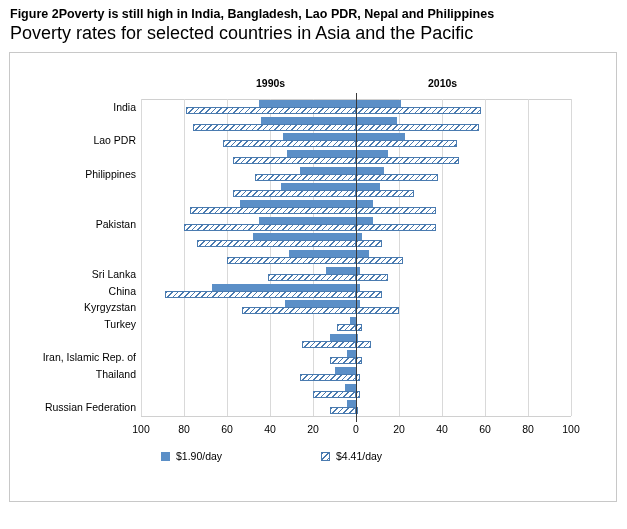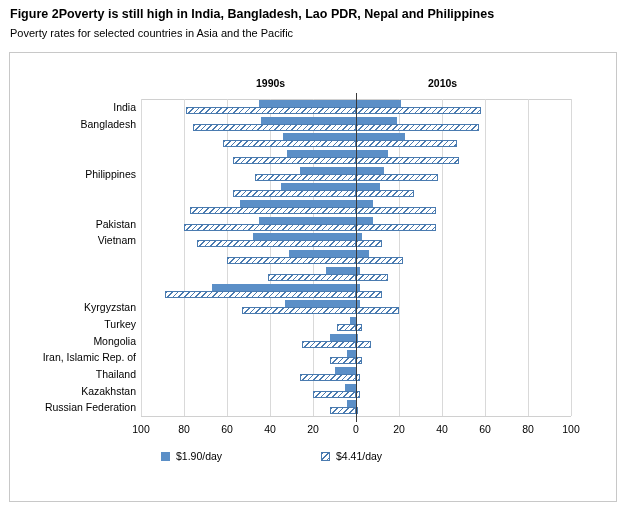--- a/index.html
+++ b/index.html
@@ -25,21 +25,21 @@
     top: 6px;
     width: 610px;
   }
   .fig-title {
     font-size: 12.5px;
     font-weight: bold;
     line-height: 16px;
     white-space: nowrap;
   }
   .fig-subtitle {
-    font-size: 11px;
+    font-size: 18px;
     font-weight: normal;
     line-height: 16px;
     margin-top: 3px;
   }
   .chart-frame {
     position: absolute;
     left: 9px;
     top: 52px;
     width: 608px;
     height: 450px;
@@ -184,30 +184,29 @@
     <div class="fig-subtitle">Poverty rates for selected countries in Asia and the Pacific</div>
   </div>
 
   <div class="chart-frame">
 
     <div class="period-label" id="label-left" style="left: 246px;">1990s</div>
     <div class="period-label" id="label-right" style="left: 418px; text-align: center;">2010s</div>
 
     <div class="cat-labels" id="cat-labels">
         <div class="cat-label" style="top: 0px;">India</div>
-        <div class="cat-label" style="top: 16.6842px;">Bangladesh</div>
+        <div class="cat-label" style="top: 33.3684px;">Lao PDR</div>
         <div class="cat-label" style="top: 66.7368px;">Philippines</div>
         <div class="cat-label" style="top: 116.789px;">Pakistan</div>
-        <div class="cat-label" style="top: 133.474px;">Vietnam</div>
+        <div class="cat-label" style="top: 166.842px;">Sri Lanka</div>
+        <div class="cat-label" style="top: 183.526px;">China</div>
         <div class="cat-label" style="top: 200.211px;">Kyrgyzstan</div>
         <div class="cat-label" style="top: 216.895px;">Turkey</div>
-        <div class="cat-label" style="top: 233.579px;">Mongolia</div>
         <div class="cat-label" style="top: 266.947px;">Thailand</div>
         <div class="cat-label" style="top: 250.263px;">Iran, Islamic Rep. of</div>
-        <div class="cat-label" style="top: 283.632px;">Kazakhstan</div>
         <div class="cat-label" style="top: 300.316px;">Russian Federation</div>
       </div>
 
     <div class="plot" id="plot">
       <div class="plot-border-top"></div>
       <div class="plot-border-bottom"></div>
     <div class="gridline" style="left: 0px;"></div>
         <div class="gridline" style="left: 43px;"></div>
         <div class="gridline" style="left: 86px;"></div>
         <div class="gridline" style="left: 129px;"></div>

